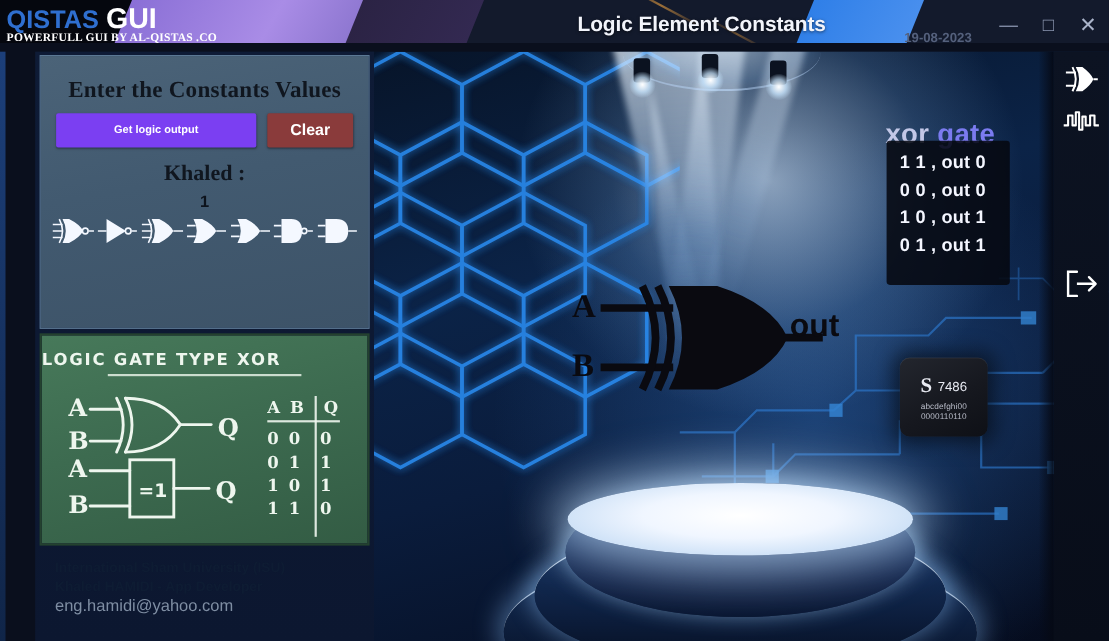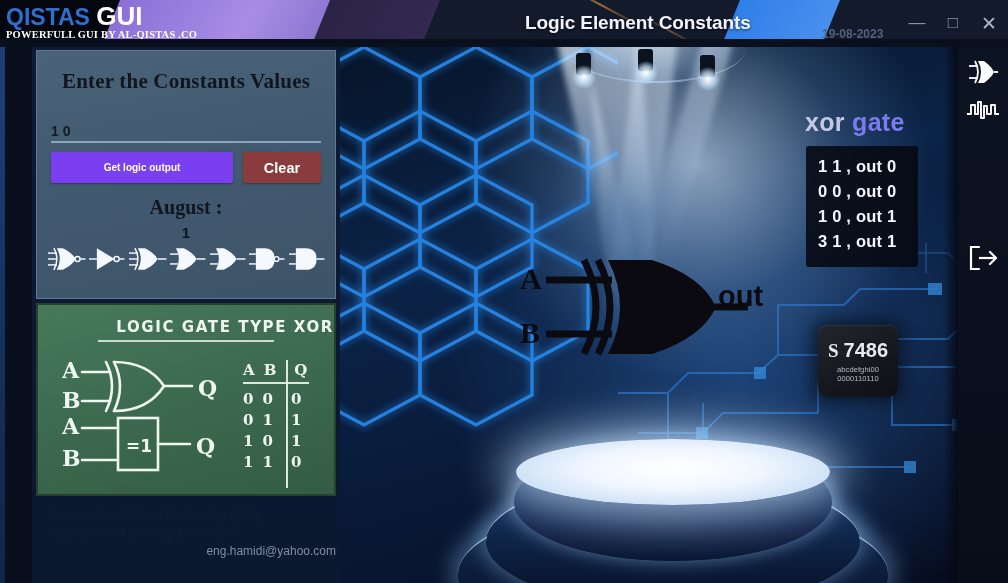--- a/index.html
+++ b/index.html
@@ -157,22 +157,22 @@
   
   .gate-heading {
     position: absolute; left: 805px; top: 108px; z-index: 5;
     font-size: 25px; font-weight: bold; letter-spacing: .3px;
   }
   .gh-type { color: #c3c8e8; text-align: center; }
   .gh-word { color: #7b7bf0; }
 
   
   .truthbox {
-    position: absolute; left: 806px; top: 146px; z-index: 5;
-    width: 112px; padding: 8px 10px 13px 12px;
+    position: absolute; left: 806px; top: 128px; z-index: 5;
+    width: 112px; padding: 8px 10px 23px 12px;
     background: rgba(6,8,16,.88);
     border-radius: 3px;
   }
   .truthbox div {
     color: #f4f6ff; font-size: 16.5px; font-weight: bold; line-height: 25px;
     white-space: nowrap; letter-spacing: .2px;
   }
 
   
   .gatediagram { position: absolute; left: 520px; top: 258px; z-index: 4; width: 270px; height: 100px; }
@@ -188,21 +188,21 @@
   
   .chip {
     position: absolute; left: 818px; top: 325px; z-index: 4;
     width: 80px; height: 72px; border-radius: 9px;
     background: linear-gradient(150deg, #23262e 0%, #16181f 55%, #0e1016 100%);
     box-shadow: 0 0 18px 5px rgba(0,0,0,.6), inset 0 1px 0 rgba(255,255,255,.07);
     display: flex; flex-direction: column; align-items: center; justify-content: center;
   }
   .chip-row { display: flex; align-items: center; gap: 5px; }
   .chip-s { color: #e8eaf2; font-size: 19px; font-weight: bold; font-family: "Liberation Serif", serif; }
-  .chip-num { color: #e8eaf2; font-size: 20px; font-weight: bold; }
+  .chip-num { color: #e8eaf2; font-size: 12px; font-weight: normal; }
   .chip-t1 { color: #b9bcc8; font-size: 7.5px; line-height: 9px; margin-top: 3px; letter-spacing: .1px; }
   .chip-t2 { color: #b9bcc8; font-size: 7.5px; line-height: 9px; letter-spacing: .1px; }
   .chip-glow {
     position: absolute; left: 800px; top: 305px; width: 118px; height: 112px; z-index: 3;
     border-radius: 50%;
     background: radial-gradient(circle, rgba(40,90,170,.30) 0%, rgba(10,25,60,0) 70%);
   }
   .rail-inner { position: absolute; right: 0; top: 47px; width: 50px; height: 536px;
     background: linear-gradient(180deg, #0c1322 0%, #080d19 100%); z-index: 8; }
   .rail-item {
@@ -260,42 +260,42 @@
   }
 
   
   .panel-board {
     position: relative; margin-top: 4px; width: 300px; height: 193px;
     background: linear-gradient(165deg, #47795a 0%, #3d6b50 45%, #335c44 100%);
     border: 2px solid #24412f;
     overflow: hidden;
   }
   .board-title {
-    text-align: right; color: #eef6ee; font-size: 15px; font-weight: bold;
+    text-align: left; color: #eef6ee; font-size: 15px; font-weight: bold;
     letter-spacing: 1.6px; margin-top: 13px; font-family: "DejaVu Sans", sans-serif;
   }
   .board-rule {
     width: 176px; height: 2px; background: #e4f0e4; margin: 4px auto 0 auto; opacity: .85;
   }
   .board-body { position: relative; width: 300px; height: 140px; }
   .tt {
     position: absolute; left: 205px; top: 18px; color: #eef6ee;
     font-family: "DejaVu Serif", serif; font-size: 15px; font-weight: bold; line-height: 21px;
   }
   .tt-head { display: flex; gap: 9px; }
   .tt-row { display: flex; gap: 9px; }
   .tt-q { margin-left: 9px; }
   .tt-vline { position: absolute; left: 43px; top: 0px; width: 2px; height: 128px; background: #eef6ee; opacity: .9; }
   .tt-hline { position: absolute; left: 0px; top: 22px; width: 66px; height: 2px; background: #eef6ee; opacity: .9; }
 
   
   .credits { margin-top: 4px; padding: 8px 0 0 14px; }
   .cr1 { color: #0e1c33; font-size: 12.5px; font-weight: bold; line-height: 17px; }
   .cr2 { color: #0e1c33; font-size: 12.5px; font-weight: bold; line-height: 17px; }
-  .cr3 { color: #7f8ea3; font-size: 12px; line-height: 16px; margin-top: 1px; text-align: right; }
+  .cr3 { color: #7f8ea3; font-size: 15px; line-height: 16px; margin-top: 1px; }
   .sidebar-edge {
     position: absolute; left: 0; top: 47px; width: 5px; height: 536px;
     background: linear-gradient(180deg, #1c3f7a, #102548); z-index: 10;
   }
 </style>
 </head>
 <body>
 
 <div id="app">
 
@@ -425,21 +425,21 @@
 
   <div class="gate-heading">
     <span class="gh-type">xor</span>
     <span class="gh-word">gate</span>
   </div>
 
   <div class="truthbox">
     <div>1 1 , out 0</div>
     <div>0 0 , out 0</div>
     <div>1 0 , out 1</div>
-    <div>3 1 , out 1</div>
+    <div>0 1 , out 1</div>
   </div>
 
   <div class="chip-glow"></div>
   <div class="chip">
     <div class="chip-row">
       <span class="chip-s">S</span>
       <span class="chip-num">7486</span>
     </div>
     <div class="chip-t1">abcdefghi00</div>
     <div class="chip-t2">0000110110</div>
@@ -471,28 +471,27 @@
       </svg>
     </div>
   </div>
 
   <div class="sidebar-edge"></div>
   <div class="sidebar">
 
     <div class="panel-top">
       <div class="panel-title">Enter the Constants Values</div>
 
-      <div class="const-input" placeholder="">1 0</div>
 
       <div class="btnrow">
         <button class="btn-primary">Get logic output</button>
         <button class="btn-clear">Clear</button>
       </div>
 
-      <div class="output-label">August :</div>
+      <div class="output-label">Khaled :</div>
       <div class="output-value">1</div>
 
       <div class="gateicons">
         <svg width="40" height="28" viewBox="0 0 40 28">
           <g stroke="#f4f8ff" stroke-width="1.5" fill="none">
             <line x1="1" y1="8" x2="10" y2="8"></line>
               <line x1="1" y1="14" x2="10" y2="14"></line>
               <line x1="1" y1="20" x2="10" y2="20"></line>
             <path d="M7,3 Q13,14 7,25"></path>
           </g>

